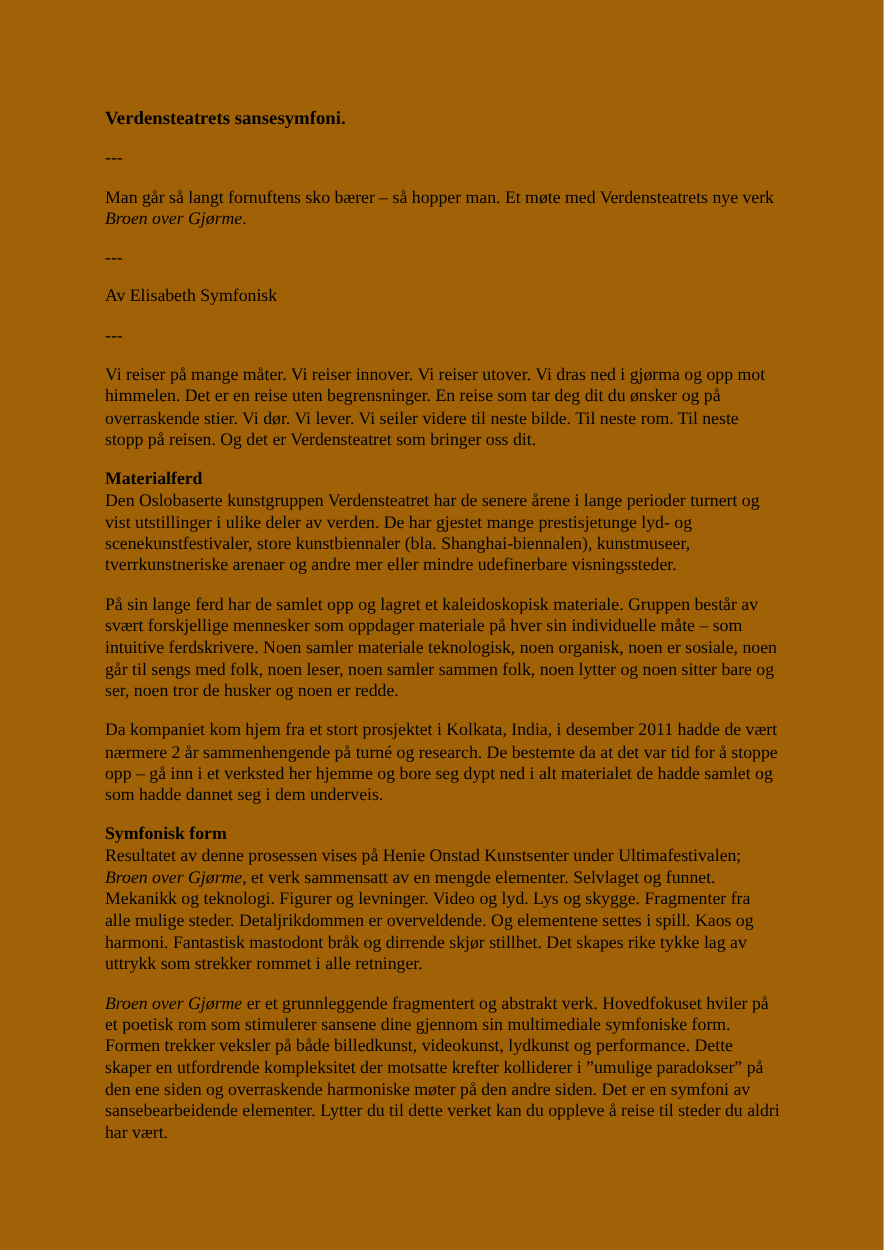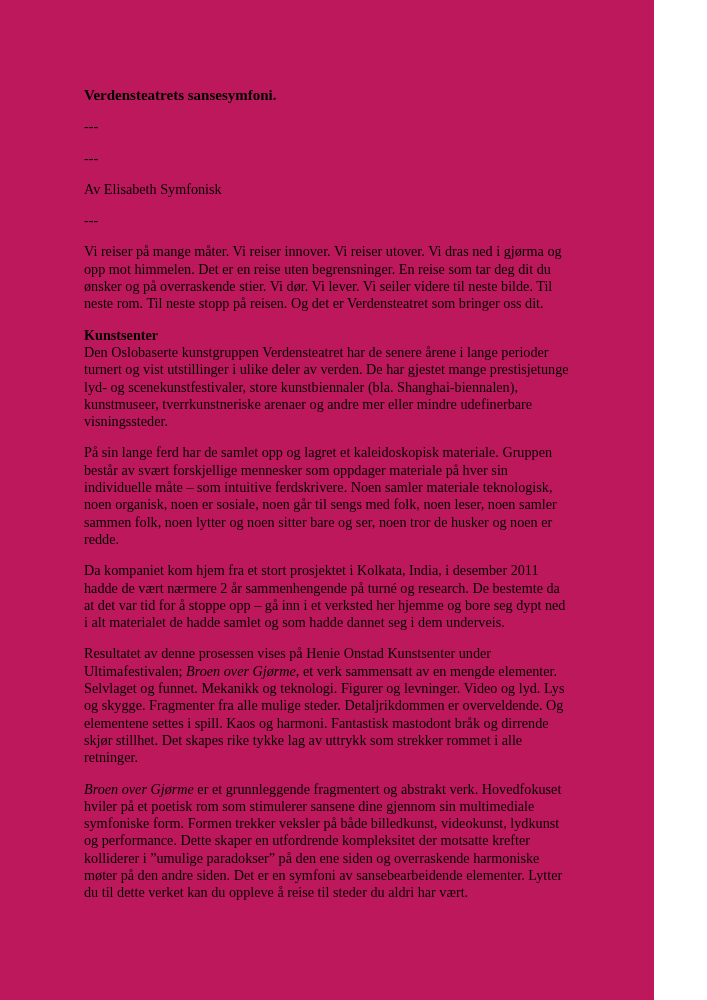--- a/index.html
+++ b/index.html
@@ -9,24 +9,24 @@
   }
   body {
     width: 707px;
     height: 1000px;
     font-family: "Liberation Serif", "DejaVu Serif", serif;
     color: #000000;
     overflow: hidden;
   }
   .page {
     box-sizing: border-box;
-    width: 654px;
+    width: 707px;
     height: 1000px;
     padding: 87px 83px 0 84px;
-    background: #be185d;
+    background: #a16207;
     overflow: hidden;
   }
   p.block {
     margin: 0 0 14px 0;
     font-size: 14.2px;
     line-height: 17.3px;
     text-align: left;
     word-spacing: normal;
   }
   p.block.title {
@@ -40,23 +40,25 @@
   p.block span.run-italic {
     font-style: italic;
   }
 </style>
 </head>
 <body>
 
 <main class="page">
     <p class="block title"><span class="run">Verdensteatrets sansesymfoni.</span></p>
     <p class="block separator"><span class="run">---</span></p>
+    <p class="block paragraph"><span class="run">Man går så langt fornuftens sko bærer – så hopper man. Et møte med Verdensteatrets nye verk </span><span class="run run-italic">Broen over Gjørme</span><span class="run">.</span></p>
     <p class="block separator"><span class="run">---</span></p>
     <p class="block paragraph"><span class="run">Av Elisabeth Symfonisk</span></p>
     <p class="block separator"><span class="run">---</span></p>
     <p class="block paragraph"><span class="run">Vi reiser på mange måter. Vi reiser innover. Vi reiser utover. Vi dras ned i gjørma og opp mot himmelen. Det er en reise uten begrensninger. En reise som tar deg dit du ønsker og på overraskende stier. Vi dør. Vi lever. Vi seiler videre til neste bilde. Til neste rom. Til neste stopp på reisen. Og det er Verdensteatret som bringer oss dit.</span></p>
-    <p class="block heading"><span class="run">Kunstsenter</span></p>
+    <p class="block heading"><span class="run">Materialferd</span></p>
     <p class="block paragraph"><span class="run">Den Oslobaserte kunstgruppen Verdensteatret har de senere årene i lange perioder turnert og vist utstillinger i ulike deler av verden. De har gjestet mange prestisjetunge lyd- og scenekunstfestivaler, store kunstbiennaler (bla. Shanghai-biennalen), kunstmuseer, tverrkunstneriske arenaer og andre mer eller mindre udefinerbare visningssteder.</span></p>
     <p class="block paragraph"><span class="run">På sin lange ferd har de samlet opp og lagret et kaleidoskopisk materiale. Gruppen består av svært forskjellige mennesker som oppdager materiale på hver sin individuelle måte – som intuitive ferdskrivere. Noen samler materiale teknologisk, noen organisk, noen er sosiale, noen går til sengs med folk, noen leser, noen samler sammen folk, noen lytter og noen sitter bare og ser, noen tror de husker og noen er redde.</span></p>
     <p class="block paragraph"><span class="run">Da kompaniet kom hjem fra et stort prosjektet i Kolkata, India, i desember 2011 hadde de vært nærmere 2 år sammenhengende på turné og research. De bestemte da at det var tid for å stoppe opp – gå inn i et verksted her hjemme og bore seg dypt ned i alt materialet de hadde samlet og som hadde dannet seg i dem underveis.</span></p>
+    <p class="block heading"><span class="run">Symfonisk form</span></p>
     <p class="block paragraph"><span class="run">Resultatet av denne prosessen vises på Henie Onstad Kunstsenter under Ultimafestivalen; </span><span class="run run-italic">Broen over Gjørme,</span><span class="run"> et verk sammensatt av en mengde elementer. Selvlaget og funnet. Mekanikk og teknologi. Figurer og levninger. Video og lyd. Lys og skygge. Fragmenter fra alle mulige steder. Detaljrikdommen er overveldende. Og elementene settes i spill. Kaos og harmoni. Fantastisk mastodont bråk og dirrende skjør stillhet. Det skapes rike tykke lag av uttrykk som strekker rommet i alle retninger.</span></p>
     <p class="block paragraph"><span class="run run-italic">Broen over Gjørme</span><span class="run"> er et grunnleggende fragmentert og abstrakt verk. Hovedfokuset hviler på et poetisk rom som stimulerer sansene dine gjennom sin multimediale symfoniske form. Formen trekker veksler på både billedkunst, videokunst, lydkunst og performance. Dette skaper en utfordrende kompleksitet der motsatte krefter kolliderer i ”umulige paradokser” på den ene siden og overraskende harmoniske møter på den andre siden. Det er en symfoni av sansebearbeidende elementer. Lytter du til dette verket kan du oppleve å reise til steder du aldri har vært.</span></p>
   </main>
 
 </body></html>

